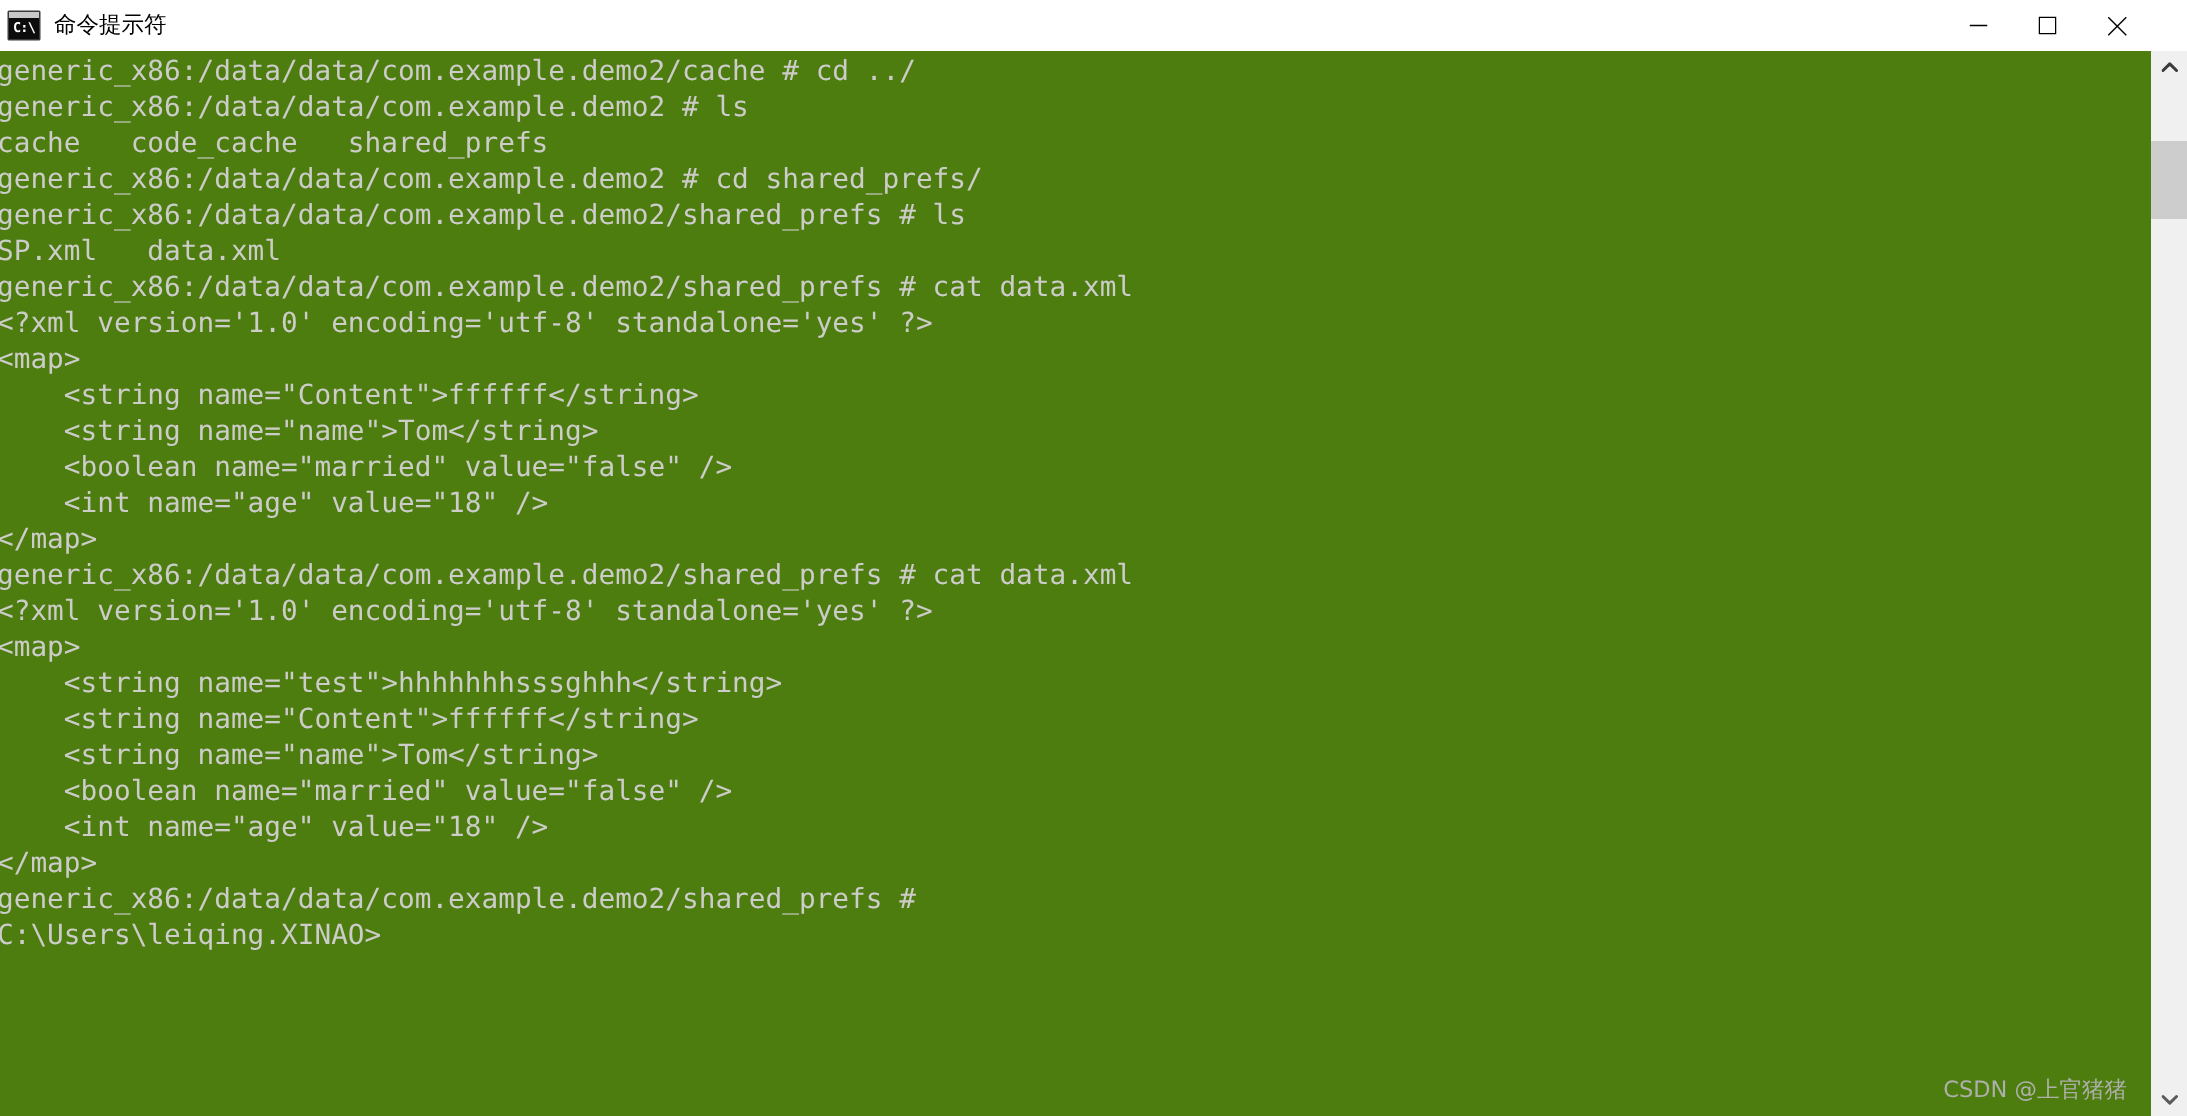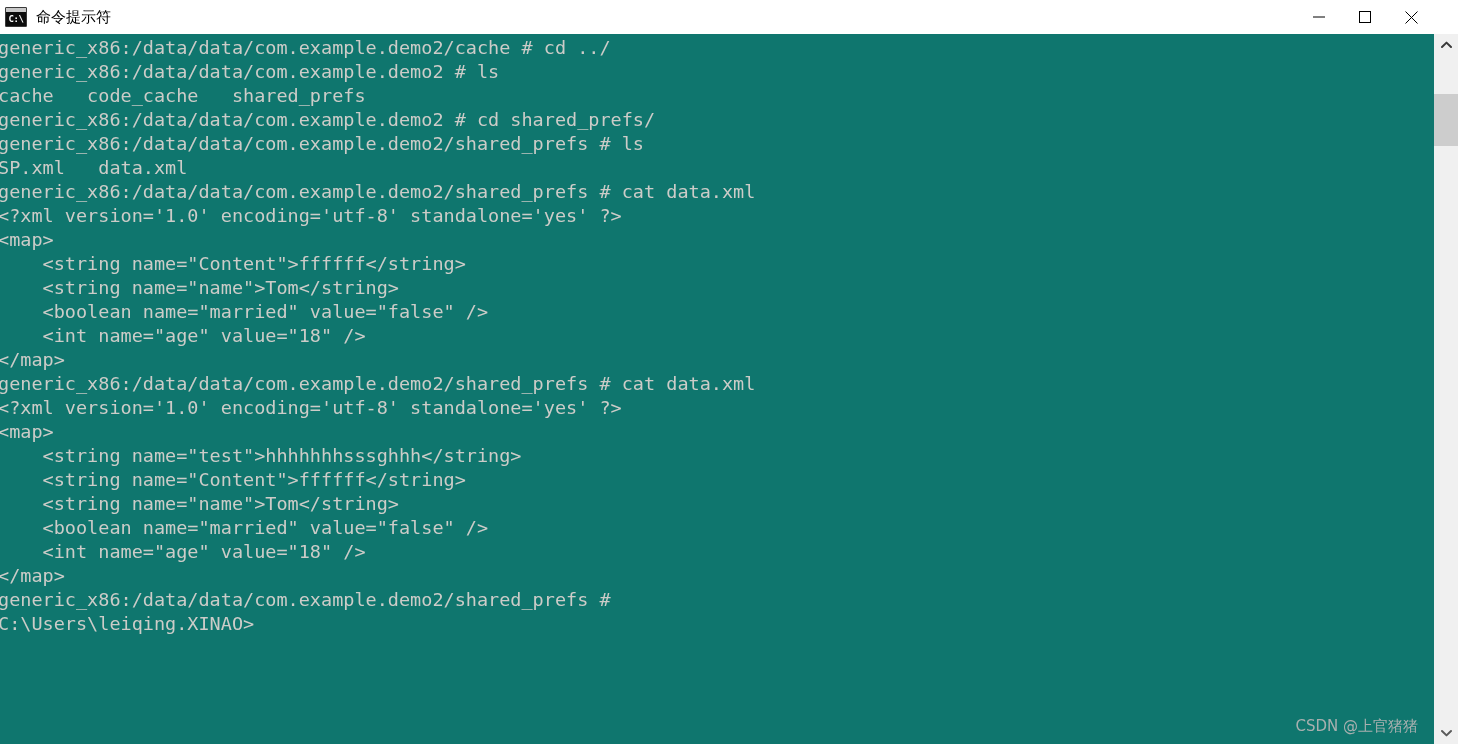--- a/index.html
+++ b/index.html
@@ -88,21 +88,21 @@
   .win-btn svg { display: block; }
   #btn-close-spacer { width: 24px; height: 34px; flex: 0 0 auto; }
 
   
   #terminal {
     position: absolute;
     top: 34px;
     left: 0;
     width: 1434px;
     height: 710px;
-    background: #0f766e;
+    background: #4d7c0f;
     overflow: hidden;
   }
   #console-text {
     position: absolute;
     top: 2px;
     left: -2px;
     margin: 0;
     padding: 0;
     font-family: "DejaVu Sans Mono", "Liberation Mono", monospace;
     font-size: 18.5px;

